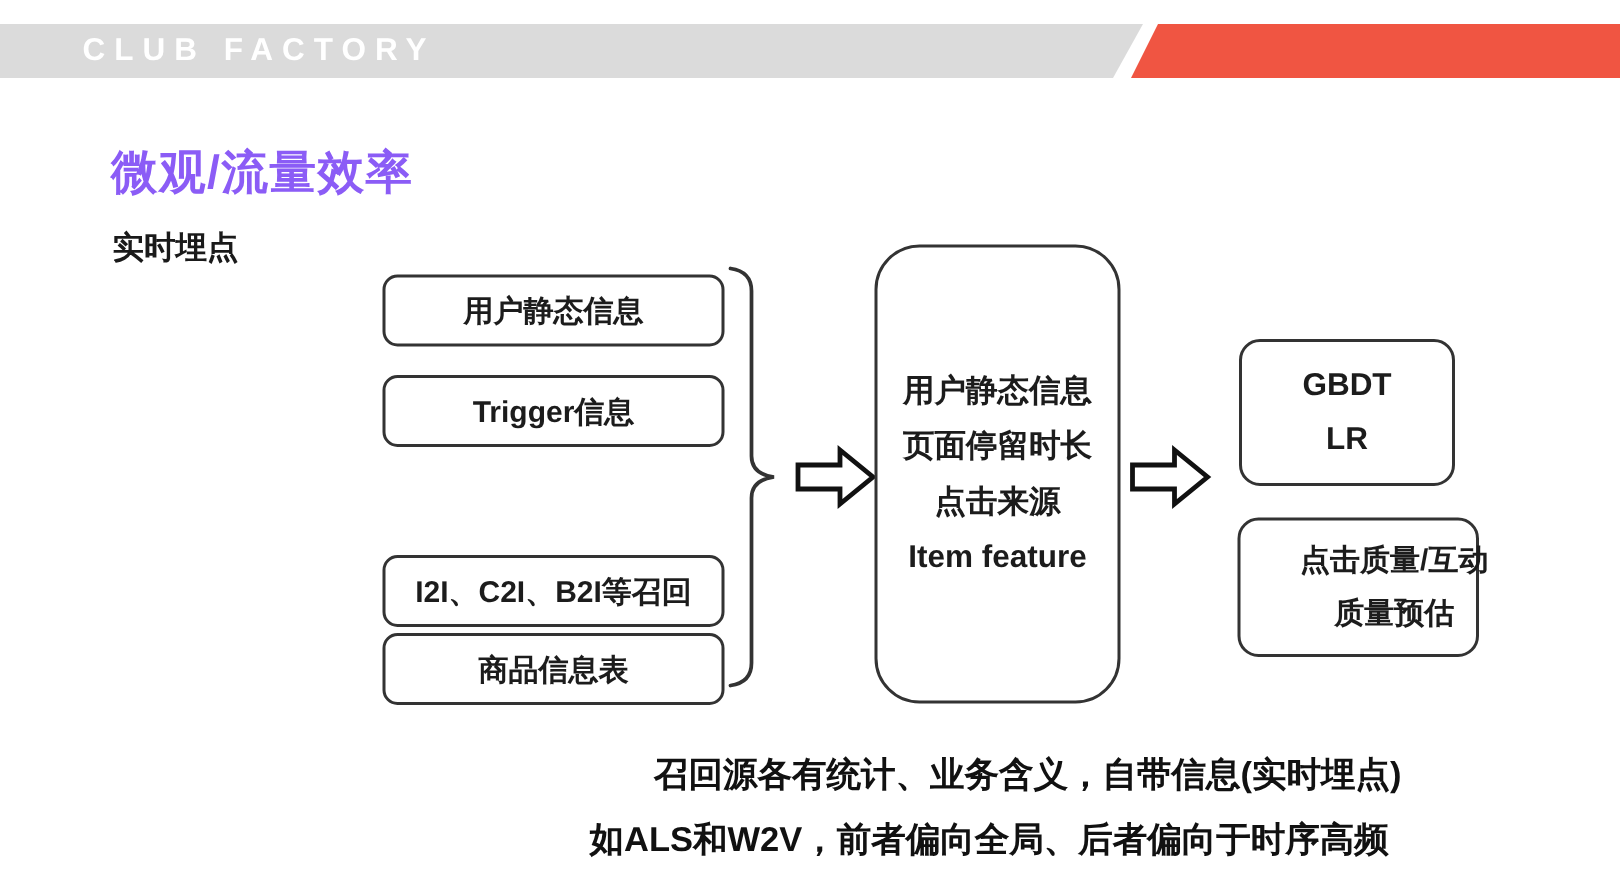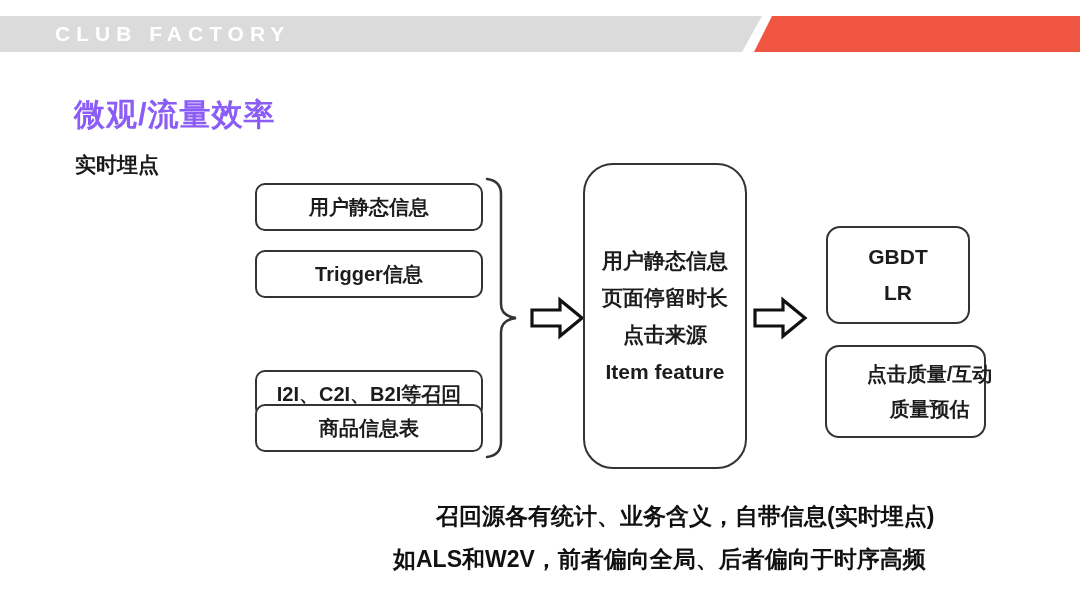--- a/index.html
+++ b/index.html
@@ -40,21 +40,21 @@
     font-size: 21px; font-weight: bold; color: #1a1a1a;
   }
 
   
   .box {
     position: absolute; border: 2px solid #333; background: #fff;
     display: flex; flex-direction: column; align-items: center; justify-content: center;
     font-weight: bold; color: #1c1c1c; text-align: center; white-space: nowrap;
   }
   .small { left: 255px; width: 228px; height: 48px; border-radius: 10px; font-size: 20px; }
-  .b1 { top: 183px; } .b2 { top: 250px; } .b3 { top: 333px; margin-top: 37px; } .b4 { top: 404px; border-radius: 10px; }
+  .b1 { top: 183px; } .b2 { top: 250px; } .b3 { top: 333px; margin-top: 37px; } .b4 { top: 422px; border-radius: 10px; }
 
   .mid {
     left: 583px; top: 163px; width: 164px; height: 306px;
     border-radius: 30px; font-size: 21px; line-height: 37px;
   }
   .model {
     left: 826px; top: 192px; width: 144px; height: 98px;
     border-radius: 14px; font-size: 21px; line-height: 36px; margin-top: 34px;
   }
   .output {

